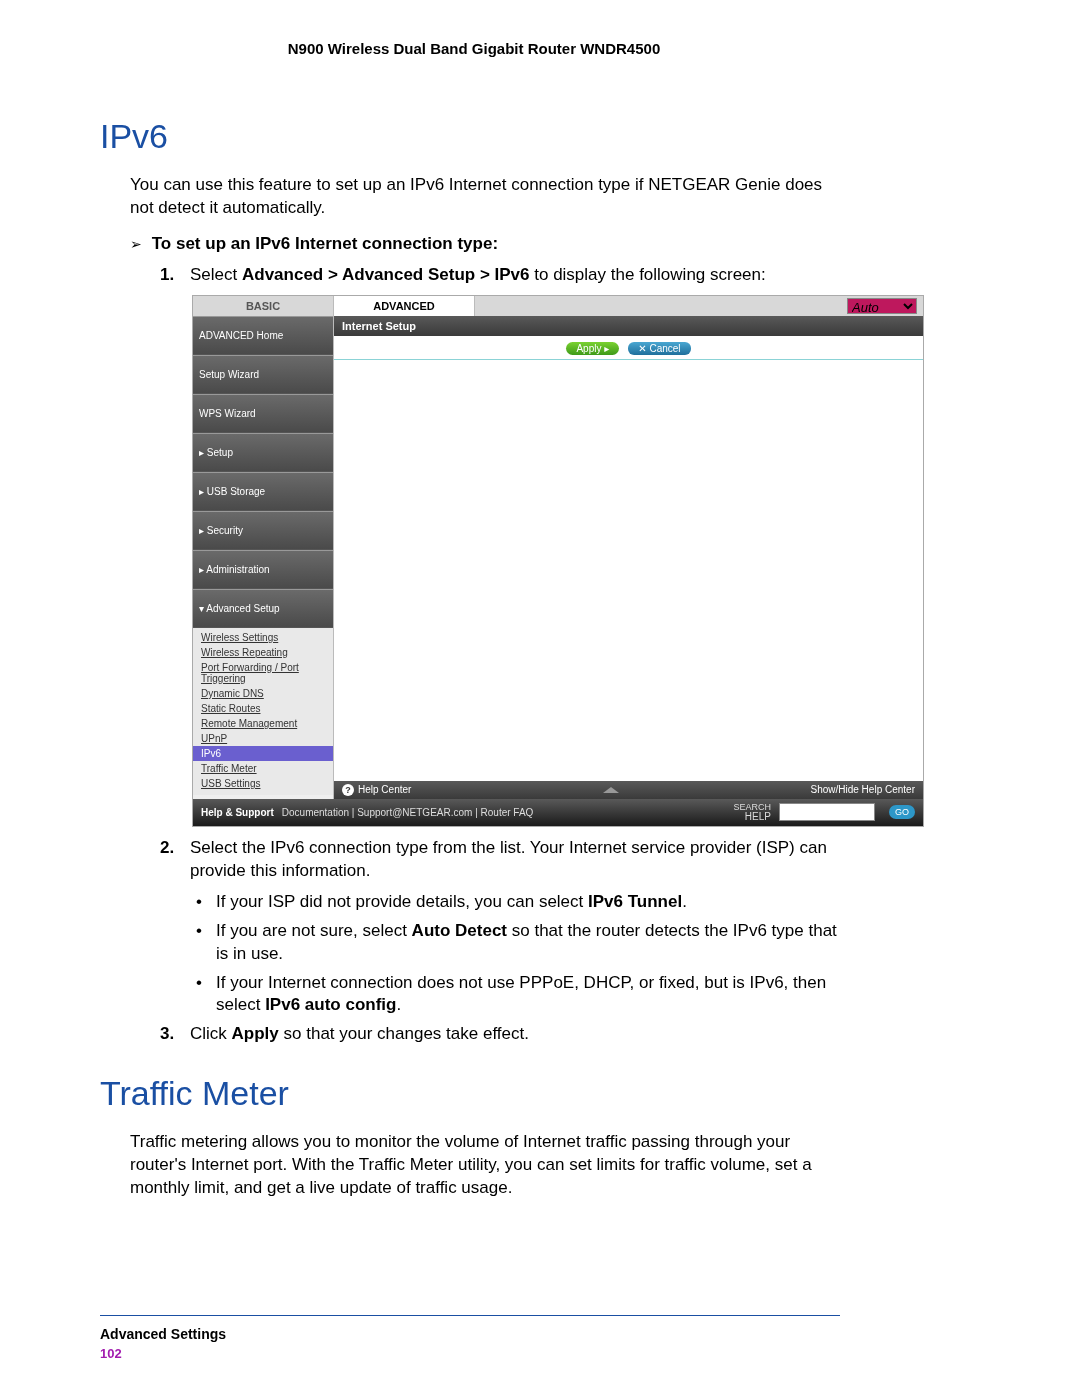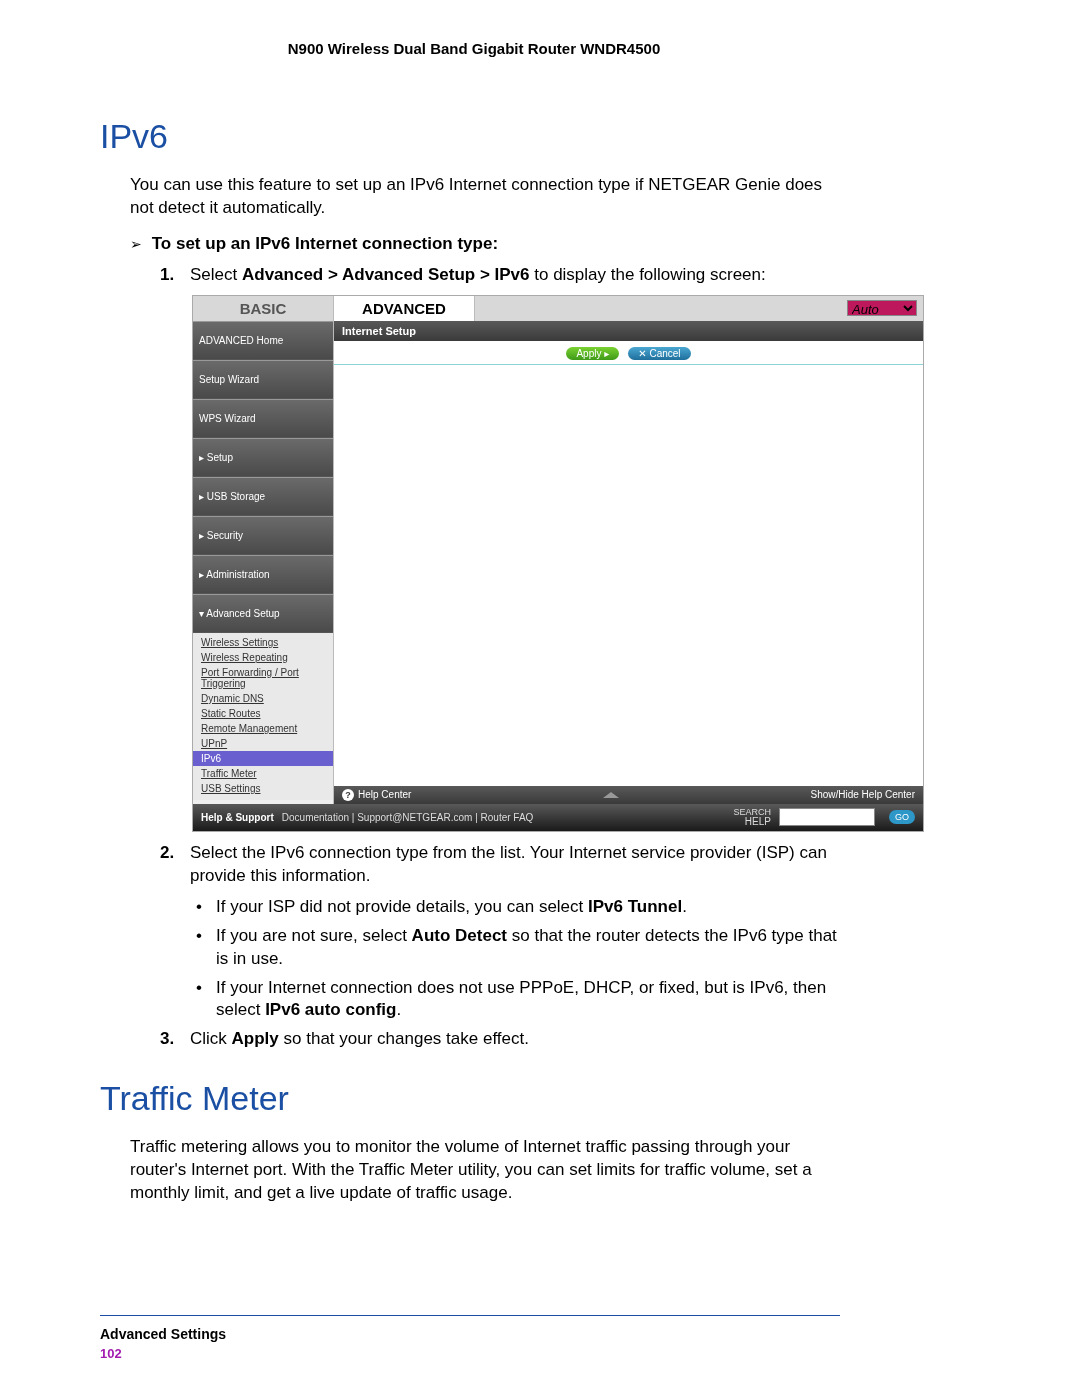--- a/index.html
+++ b/index.html
@@ -78,21 +78,21 @@
   }
   .ui-top {
     display: flex;
     align-items: stretch;
     background: #d8d8d8;
   }
   .tab {
     padding: 4px 0;
     text-align: center;
     font-weight: bold;
-    font-size: 15px;
+    font-size: 11px;
   }
   .tab-basic   { width: 140px; background:#d8d8d8; color:#555; border-right:1px solid #bbb;}
   .tab-adv     { width: 140px; background:#ffffff; color:#000; border-right:1px solid #bbb;}
   .tab-spacer  { flex:1; background:#d8d8d8; }
   .top-select-wrap { background:#d8d8d8; display:flex; align-items:center; padding:0 6px 0 0;}
 
   .ui-body {
     display: flex;
     background: #f2f2f2;
   }
@@ -152,21 +152,21 @@
   }
   .pill {
     display: inline-block;
     border-radius: 10px;
     padding: 1px 10px;
     font-size: 10px;
     color: #fff;
     margin: 0 3px;
   }
   .pill.apply { background: linear-gradient(#7bd232,#3e9a18); }
-  .pill.cancel{ background: linear-gradient(#4aa7d2,#1f6f9c); }
+  .pill.cancel{ background: linear-gradient(#4aa7d2,#1f6f9c); border-radius: 6px; }
   .conn-row {
     display: flex;
     justify-content: space-between;
     align-items: center;
     padding: 6px 10px;
     font-size: 11px;
     border-bottom: 2px solid #79d3d9;
     background: #fff;
     font-weight: bold;
   }

